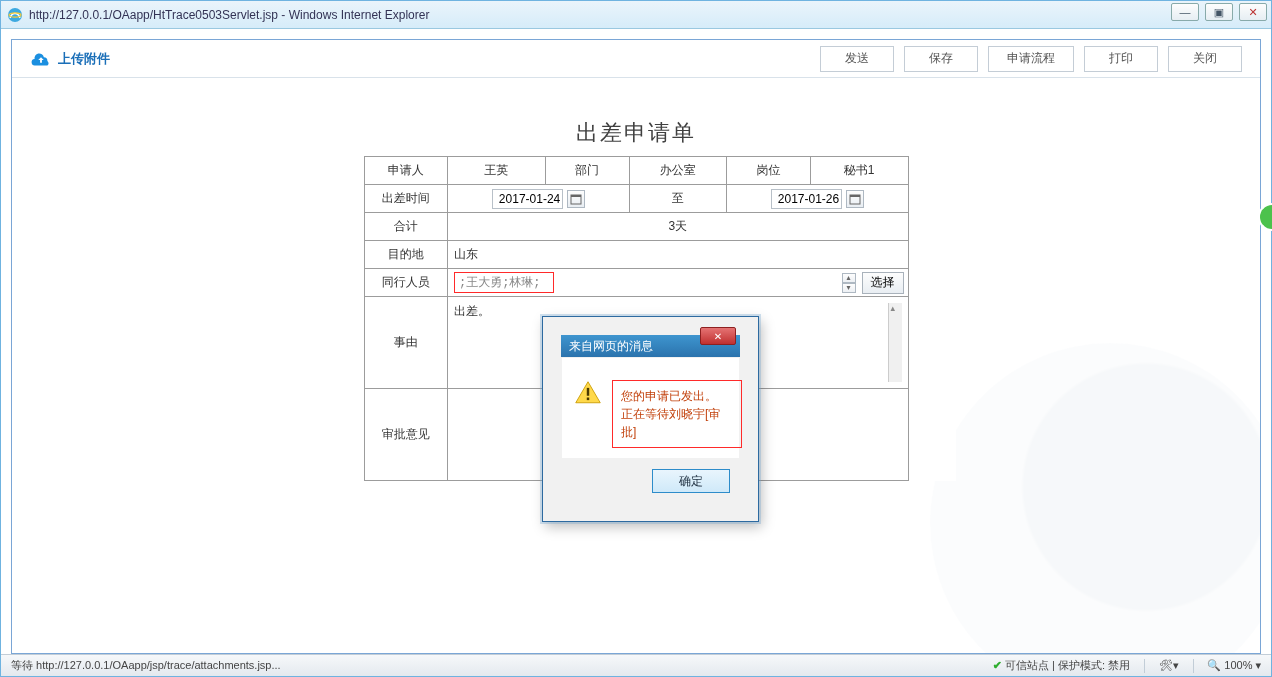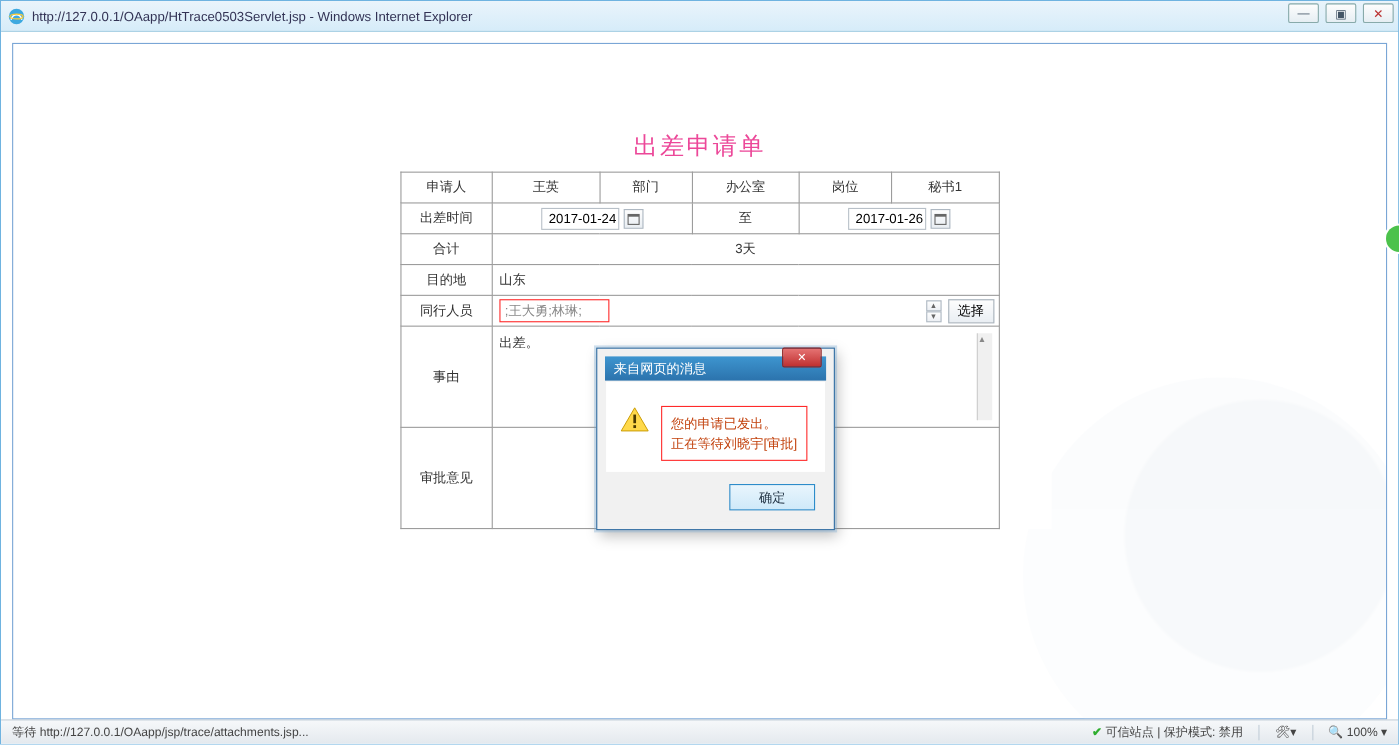--- a/index.html
+++ b/index.html
@@ -84,21 +84,21 @@
 }
 .tb-btn.wide { width:86px; }
 
 
 .form-card {
   position:absolute; top:78px; left:50%; transform:translateX(-50%);
   width:640px;
   background:#fff;
 }
 .form-title {
-  text-align:center; font-size:22px; color:#ec4899;
+  text-align:center; font-size:22px; color:#404040;
   margin-bottom:8px; letter-spacing:2px;
 }
 .form-table {
   width:545px; margin:0 auto; border-collapse:collapse;
   border:1px solid #9c9c9c;
 }
 .form-table td {
   border:1px solid #9c9c9c;
   height:28px; text-align:center; font-size:12px; color:#333;
   padding:0 4px;
@@ -111,21 +111,21 @@
   display:inline-flex; align-items:center; gap:2px;
   border:1px solid #b8c0c8; background:#fff;
   padding:1px 2px 1px 6px; height:20px;
 }
 .date-field span { font-size:12px; color:#000000; }
 .date-btn {
   width:18px; height:18px; border:1px solid #aeb8c2;
   background:linear-gradient(#fdfdfd,#e9eef3);
   display:flex;align-items:center;justify-content:center;
 }
-.redbox { border:1px solid #ff2a2a; display:inline-block; padding:1px 4px; min-width:100px; text-align:left; color:#888; }
+.redbox { border:1px solid #ff2a2a; display:inline-block; padding:1px 4px; min-width:100px; text-align:left; color:#888;font-family:Liberation Mono, monospace; }
 .select-btn {
   width:42px; height:22px; border:1px solid #a9b2bb;
   background:linear-gradient(#fdfdfd,#e9eef3); font-size:12px;
 }
 .spinner {
   display:inline-flex; flex-direction:column; margin-left:4px;
 }
 .spinner div {
   width:14px; height:10px; border:1px solid #aeb8c2;
   background:linear-gradient(#fdfdfd,#edf0f4);
@@ -140,21 +140,21 @@
   content:"▴"; position:absolute; top:0; left:2px; font-size:9px; color:#888;
 }
 
 
 .dialog {
   position:absolute; left:530px; top:276px;
   width:217px;
   border:1px solid #2d6aa0;
   background:#f1f1f1;
   box-shadow:0 0 0 2px rgba(120,170,210,.35), 3px 5px 12px rgba(0,0,0,.25);
-  padding:7px;
+  padding:18px;
   z-index:50;
 }
 .dialog-title {
   height:22px;
   background:linear-gradient(#3e95cf,#2b73ad);
   color:#fff; font-size:12px;
   display:flex; align-items:center;
   padding-left:8px;
   position:relative;
 }
@@ -228,20 +228,38 @@
       <div class="win-btn">—</div>
       <div class="win-btn">▣</div>
       <div class="win-btn close">✕</div>
     </div>
   </div>
 
   <div class="content">
     <div class="inner-border">
       <div class="bg-deco"></div>
 
+      <div class="toolbar">
+        <div class="upload">
+          <span class="cloud-icon">
+            <svg viewBox="0 0 24 16">
+                <path fill="#1b8fe0" d="M19 9a4 4 0 0 0-3.9-4A5 5 0 0 0 5 7a3.5 3.5 0 0 0 .5 7H19a3.5 3.5 0 0 0 0-5z"></path>
+                <path fill="#fff" d="M12 5l-3 3h2v3h2V8h2z"></path>
+              </svg>
+          </span>
+          <span>上传附件</span>
+        </div>
+        <div class="tb-buttons">
+          <button class="tb-btn">发送</button>
+          <button class="tb-btn">保存</button>
+          <button class="tb-btn wide">申请流程</button>
+          <button class="tb-btn">打印</button>
+          <button class="tb-btn">关闭</button>
+        </div>
+      </div>
 
       <div class="form-card">
         <div class="form-title">出差申请单</div>
         <table class="form-table">
           <tbody>
               <tr>
             <td class="label" style="width:86px">申请人</td>
             <td style="width:100px">王英</td>
             <td class="label" style="width:86px">部门</td>
             <td style="width:100px">办公室</td>

